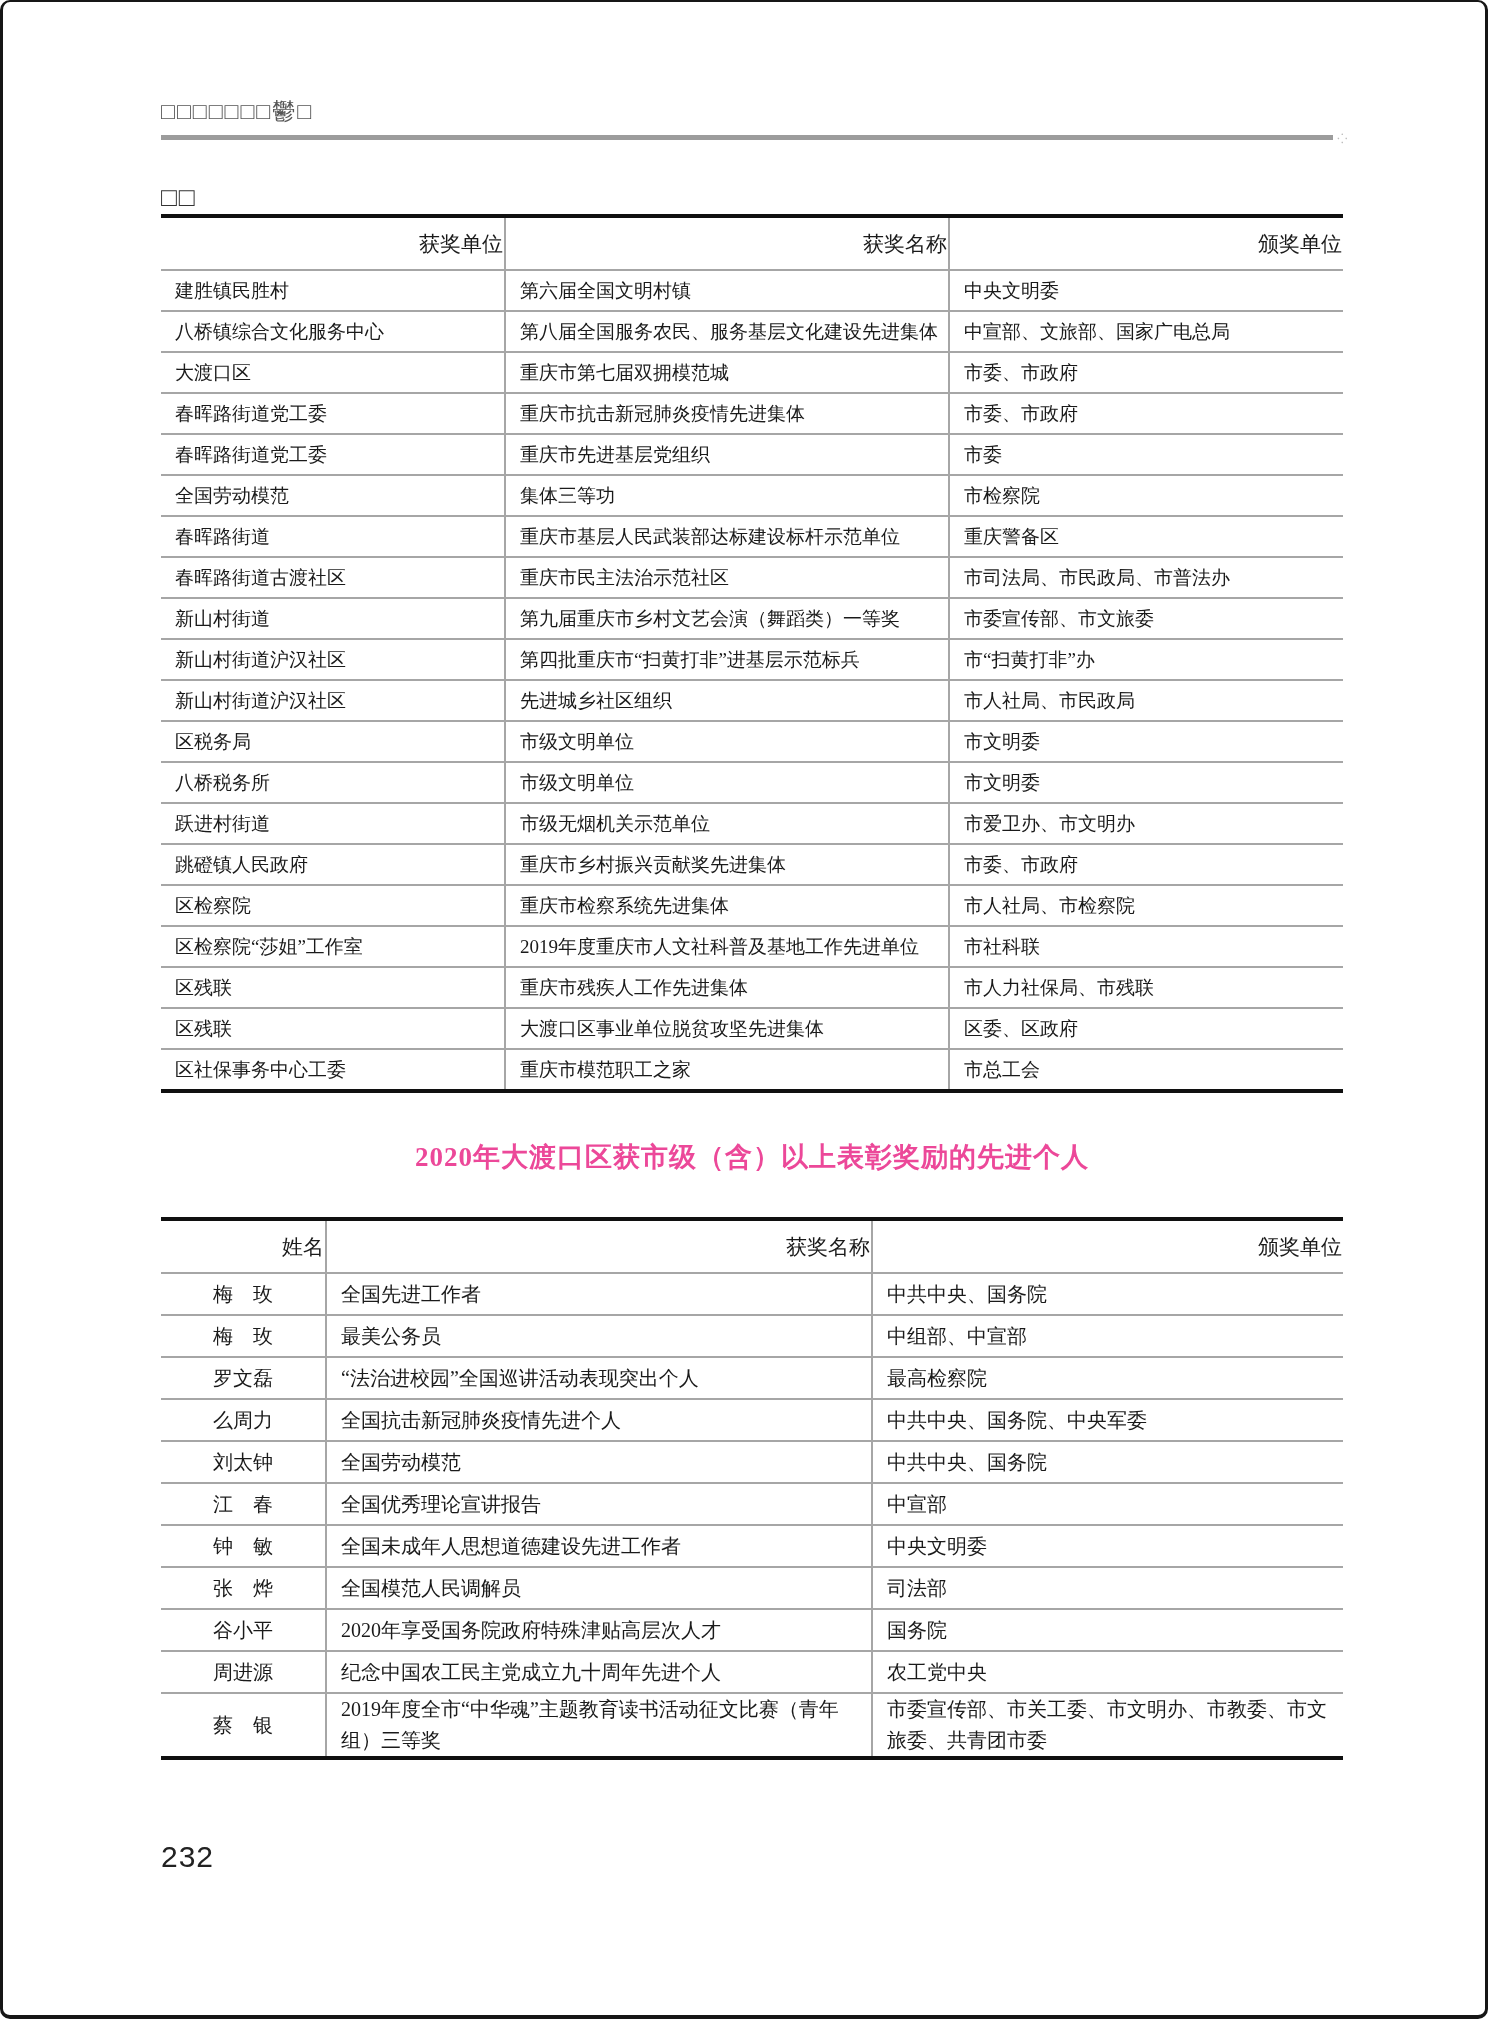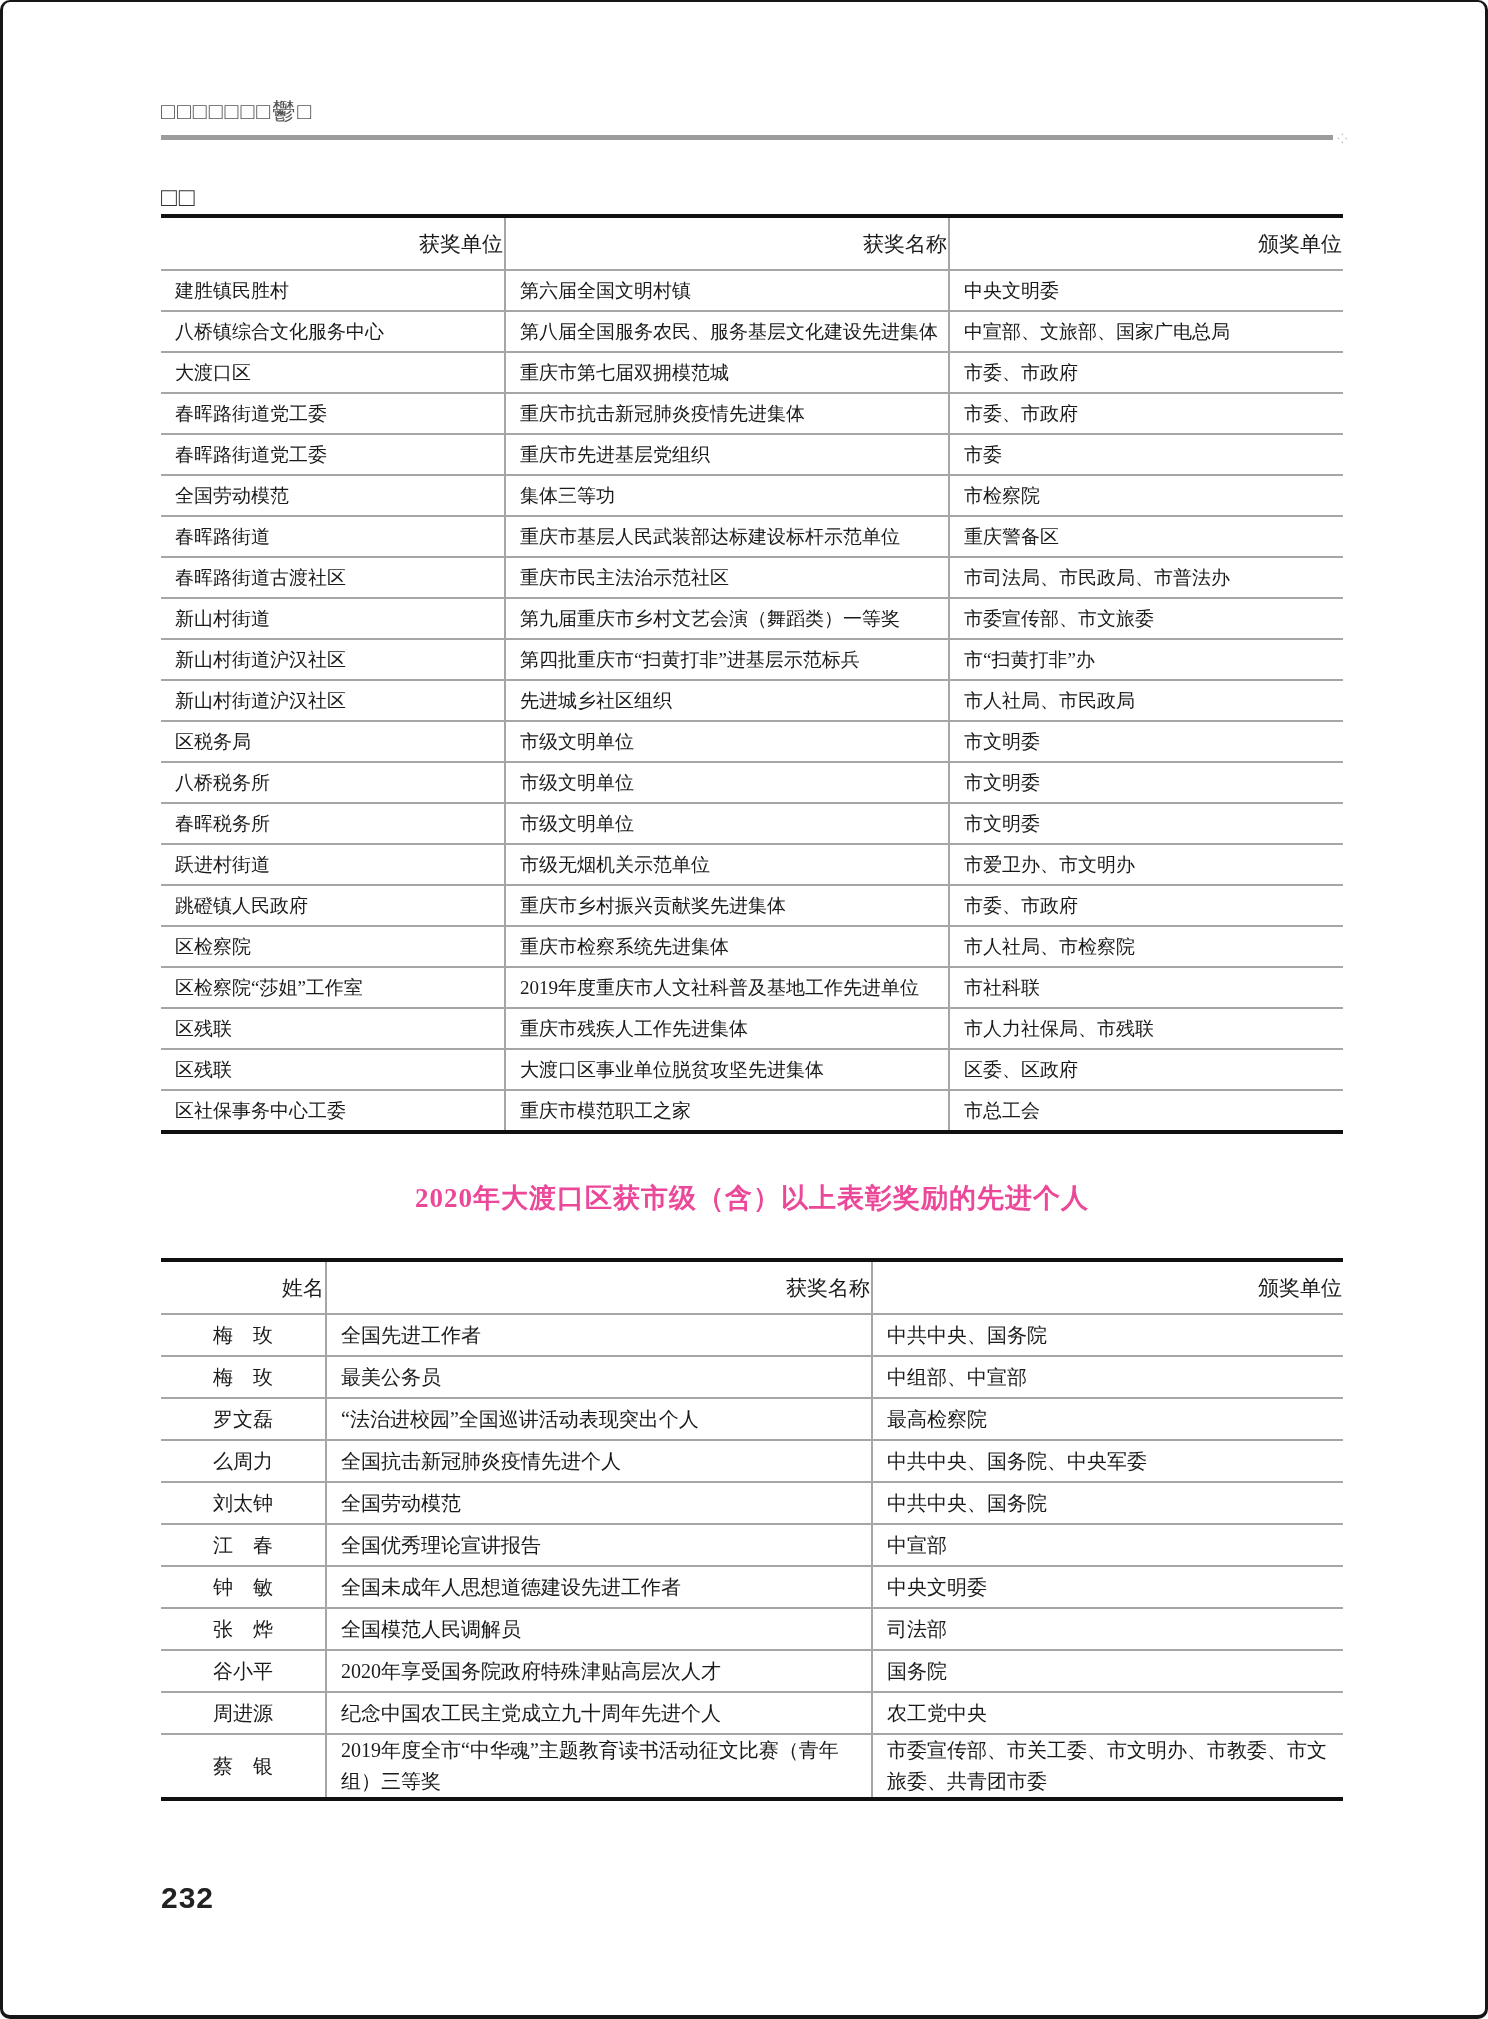--- a/index.html
+++ b/index.html
@@ -47,21 +47,21 @@
   
   .tbl2 thead tr{height:46px;}
   .tbl2 td{height:40px;font-size:20px;padding:0 10px 0 14px;line-height:1.55;}
   .tbl2 td.name-cell{text-align:center;padding:0 4px;}
   .tbl2-title{
     margin:46px 0 0 0;font-size:27px;font-weight:bold;text-align:center;
     letter-spacing:1px;color:#ec4899;
   }
   .tbl2{margin-top:42px;}
   .page-number{
-    margin-top:80px;font-size:30px;font-weight:700;color:#222;
+    margin-top:80px;font-size:30px;font-weight:400;color:#222;
     font-family:"Liberation Sans","DejaVu Sans",sans-serif;letter-spacing:1px;
   }
 </style>
 </head>
 <body>
 
 <div class="page">
   <div class="content">
 
     <div class="running-header">
@@ -147,25 +147,20 @@
             <td>区税务局</td>
             <td>市级文明单位</td>
             <td>市文明委</td>
           </tr>
           <tr>
             <td>八桥税务所</td>
             <td>市级文明单位</td>
             <td>市文明委</td>
           </tr>
           <tr>
-            <td>春晖税务所</td>
-            <td>市级文明单位</td>
-            <td>市文明委</td>
-          </tr>
-          <tr>
             <td>跃进村街道</td>
             <td>市级无烟机关示范单位</td>
             <td>市爱卫办、市文明办</td>
           </tr>
           <tr>
             <td>跳磴镇人民政府</td>
             <td>重庆市乡村振兴贡献奖先进集体</td>
             <td>市委、市政府</td>
           </tr>
           <tr>

